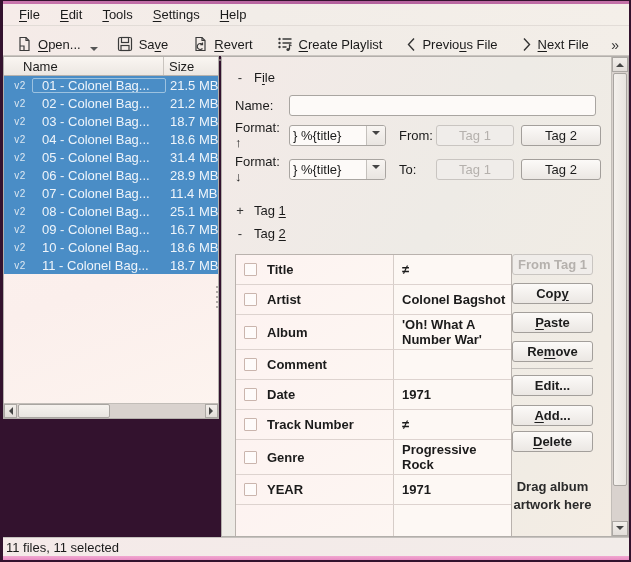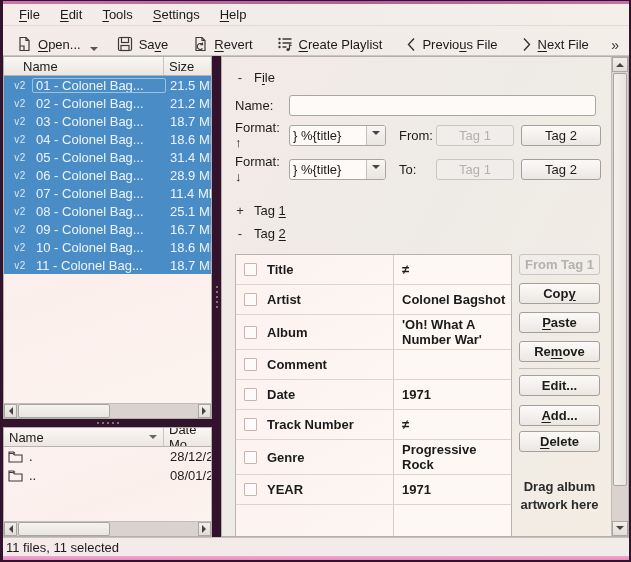--- a/index.html
+++ b/index.html
@@ -22,37 +22,37 @@
              background:linear-gradient(90deg,#f5ebe8,#f1ece7 50%,#f3eee8);
              border-top:1px solid #e2dcd7; border-bottom:1px solid #cac5c0; }
   .tb-btn { display:flex; align-items:center; gap:6px; padding:3px 7px; border-radius:3px; }
   .tb-btn svg { flex:none; }
   .tb-dd { width:0; height:0; border:4px solid transparent; border-top-color:#555; margin:4px 2px 0 2px; }
   .tb-spacer { width:10px; }
   .tb-overflow { margin-left:auto; font-size:14px; color:#333; padding:0 4px 2px 0; }
 
   
   .main { flex:1; display:flex; min-height:0; }
-  .left-col { width:209px; flex:none; display:flex; flex-direction:column; }
+  .left-col { width:209px; flex:none; display:flex; }
   .panel-frame { border:1px solid #b3afab; background:linear-gradient(160deg,#fdf2ef,#fbefec 60%,#fdf4ef);
                  display:flex; flex-direction:column; overflow:hidden; }
   .file-frame { height:363px; flex:none; }
   .dir-frame  { flex:1; }
 
   .list-header { height:19px; flex:none; display:flex; align-items:center;
                  background:linear-gradient(180deg,#faf6f2,#ece7e2); border-bottom:1px solid #b6b2ae; }
   .hcol { height:100%; display:flex; align-items:center; padding-left:5px; border-right:1px solid #c9c4bf; overflow:hidden; }
   .hcol-name { width:160px; padding-left:19px; }
   .hcol-size { flex:1; border-right:none; }
   .hcol-name2 { width:160px; padding-left:5px; justify-content:space-between; padding-right:6px; }
   .sort-arr { width:0; height:0; border:4px solid transparent; border-top-color:#666; margin-top:4px; }
 
   .frow { height:18px; flex:none; display:flex; align-items:center; background:#4a8dc6; color:#eef4fa; overflow:hidden; }
   .v2 { flex:none; width:20px; margin-left:6px; font-size:10px; letter-spacing:.5px; color:#dde8f2; text-align:center; }
-  .fname { flex:none; width:134px; margin-left:2px; white-space:nowrap; overflow:hidden; padding:0 4px; }
+  .fname { flex:none; width:134px; margin-left:2px; white-space:nowrap; overflow:hidden; padding:0 10px; }
   .fname.focused { outline:1px solid #9cc2e0; outline-offset:-1px; border-radius:2px; }
   .fsize { flex:none; white-space:nowrap; padding-left:4px; }
   .list-filler { flex:1; }
 
   .drow { height:19px; flex:none; display:flex; align-items:center; overflow:hidden; }
   .drow .dname { width:141px; flex:none; white-space:nowrap; overflow:hidden; }
   .drow .ddate { flex:none; white-space:nowrap; }
   .folder { margin:0 6px 0 4px; flex:none; }
 
   
@@ -108,21 +108,21 @@
   .t2table { width:277px; flex:none; height:287px; border:1px solid #b9b2ad; background:#fdf6f3;
              display:flex; flex-direction:column; box-shadow:inset 0 0 0 1px #efe6e2; }
   .trow { min-height:30px; flex:none; display:flex; border-bottom:1px solid #ddd3cf; }
   .trow.album { min-height:31px; }
   .trow-filler { flex:1; border-bottom:none; display:flex; }
   .tcell-f { width:158px; flex:none; display:flex; align-items:center; gap:10px; padding-left:8px;
              border-right:1px solid #d6cdc8; background:linear-gradient(150deg,#fdf3f1,#fdf6f2); }
   .tcell-v { flex:1; display:flex; align-items:center; padding:2px 4px 2px 8px; background:#fdf8f4; }
   .cb { width:13px; height:13px; flex:none; border:1px solid #cab5ad; background:#fefbfa; border-radius:1px; }
 
-  .t2buttons { width:81px; flex:none; margin-left:7px; display:flex; flex-direction:column; }
+  .t2buttons { width:81px; flex:none; display:flex; flex-direction:column; }
   .t2buttons .btn { width:81px; flex:none; }
   .gap8 { height:8px; flex:none; } .gap5 { height:5px; flex:none; } .gap9 { height:9px; flex:none; }
   .sep { height:1px; background:#c3bfbb; margin:6px 0; flex:none; }
   .artwork-hint { margin-top:26px; text-align:center; line-height:1.35; color:#2b2b2b; }
 
   
   .statusbar { height:19px; flex:none; background:linear-gradient(90deg,#f5eae9,#f2ece9);
                border-top:1px solid #c6c2be; display:flex; align-items:center; padding-left:3px; }
 </style>
 </head>

